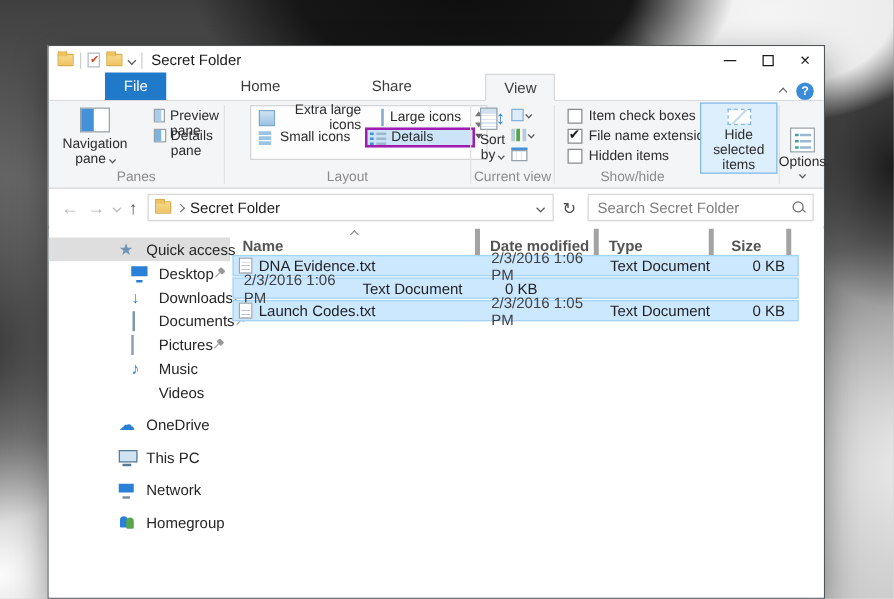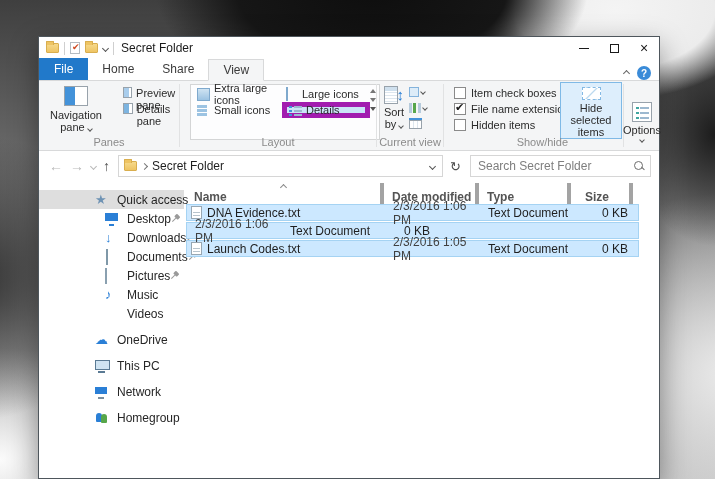--- a/index.html
+++ b/index.html
@@ -30,44 +30,44 @@
   .prop-ic::after { content:"✔"; position:absolute; left:1px; top:-1px; font-size:9px; color:#cf4a22; }
   .caret-dn { width:5px; height:5px; border-right:1px solid #555; border-bottom:1px solid #555; transform:rotate(45deg); display:inline-block; }
   .title-text { margin-left:7px; color:#1a1a1a; }
   .wctl { margin-left:auto; display:flex; height:22px; }
   .wbtn { width:30px; height:22px; display:flex; align-items:center; justify-content:center; color:#1a1a1a; }
   .min-glyph { width:10px; height:1px; background:#1a1a1a; }
   .max-glyph { width:9px; height:9px; border:1px solid #1a1a1a; }
   .close-glyph { font-size:14px; line-height:1; }
   
   .tabrow { position:relative; height:22px; display:flex; align-items:flex-end; background:#fff; border-bottom:1px solid #d8d9da; }
-  .tab { height:22px; padding:0 14px; display:flex; align-items:center; color:#3b3b3b; }
+  .tab { height:22px; padding:0 14px; display:flex; align-items:center; color:#3b3b3b;margin-left:45px; }
   .tab.file { background:#2179ca; color:#fff; padding:0 15px; }
   .tab.active { background:#f4f5f6; border:1px solid #d8d9da; border-bottom:1px solid #f4f5f6; margin-bottom:-1px; z-index:2; }
   .tab-right { margin-left:auto; display:flex; align-items:center; gap:8px; padding-right:8px; }
   .chv { display:inline-block; width:5px; height:5px; border-right:1px solid #666; border-bottom:1px solid #666; }
   .chv.up { transform:rotate(-135deg); }
   .chv.down { transform:rotate(45deg); }
   .chv.right { transform:rotate(-45deg); }
   .help-circ { width:14px; height:14px; border-radius:50%; background:#3a8bd8; color:#fff; font-size:10px; font-weight:bold; display:flex; align-items:center; justify-content:center; }
   
   .ribbon { position:relative; height:70px; background:#f4f5f6; border-bottom:1px solid #d8d9da; font-size:11px; color:#2b2b2b; }
   .rsep { position:absolute; top:3px; bottom:3px; width:1px; background:#e1e2e3; }
   .rlabel { position:absolute; bottom:2px; width:100%; text-align:center; color:#8b8b8b; font-size:11px; }
   .rgroup { position:absolute; top:0; height:100%; }
   .bigbtn { display:flex; flex-direction:column; align-items:center; padding-top:5px; line-height:12px; text-align:center; }
   .navpane-ic { width:24px; height:20px; background:#fff; border:1px solid #98a2ab; margin-bottom:3px; position:relative; }
   .navpane-ic::before { content:""; position:absolute; left:0; top:0; bottom:0; width:10px; background:#4392d9; }
   .smallrow { display:flex; align-items:flex-start; gap:4px; height:16px; }
   .pane-sm { width:13px; height:11px; background:#fff; border:1px solid #98a2ab; position:relative; }
   .pane-sm::before { content:""; position:absolute; left:0; top:0; bottom:0; width:5px; background:#a9cdec; }
   .pane-sm.det::before { background:#7db4e0; }
-  .layout-box { position:absolute; left:10px; top:3px; width:190px; height:56px; background:#fdfdfe; border:1px solid #d4d5d6; display:grid; grid-template-columns:88px 88px; grid-auto-rows:16px; padding:1px 0 0 3px; }
+  .layout-box { position:absolute; left:20px; top:3px; width:190px; height:44px; background:#fdfdfe; border:1px solid #d4d5d6; display:grid; grid-template-columns:88px 88px; grid-auto-rows:16px; padding:1px 0 0 3px;text-align:right; }
   .lay-item { display:flex; align-items:center; gap:4px; padding:0 2px; border:1px solid transparent; }
-  .lay-item.sel { background:#cbe4f7; border:5px solid #a21caf; }
+  .lay-item.sel { background:#cbe4f7; border:2px solid #a21caf; }
   .lay-spin { position:absolute; right:1px; top:4px; width:10px; display:flex; flex-direction:column; gap:5px; align-items:center; }
   .tri { width:0; height:0; border-left:3px solid transparent; border-right:3px solid transparent; }
   .tri.up { border-bottom:4px solid #777; }
   .tri.dn { border-top:4px solid #777; }
   .li-ic { width:13px; height:13px; position:relative; flex:none; }
   .ic-xl { background:linear-gradient(#cfe3f2,#9cc3e2); border:1px solid #7fa9cd; }
   .ic-lg { background:linear-gradient(#cfe3f2,#9cc3e2); border:1px solid #7fa9cd; width:11px; height:11px; margin:1px; }
   .ic-md { background:
       linear-gradient(#9cc3e2,#9cc3e2) 0 0/5px 5px no-repeat,
       linear-gradient(#9cc3e2,#9cc3e2) 7px 0/5px 5px no-repeat,
@@ -312,21 +312,21 @@
         <div class="cb-row">
           <span class="cbx"></span>
           <span>Hidden items</span>
         </div>
       </div>
       <div class="hide-btn" style="left:116px;top:1px;width:62px;height:57px;">
         <span class="hide-ic"></span>
         <span>Hide selected</span>
         <span>items</span>
       </div>
-      <div class="rlabel" style="width:124px;text-align:right;">Show/hide</div>
+      <div class="rlabel" style="width:124px;">Show/hide</div>
     </div>
     <div class="rsep" style="left:584px;"></div>
 
     <div class="rgroup" style="left:585px;width:36px;">
       <div class="bigbtn" style="position:absolute;left:0;top:16px;width:36px;">
         <span class="opt-ic"></span>
         <span>Options</span>
         <span class="caret-dn" style="width:4px;height:4px;margin-top:2px;"></span>
       </div>
     </div>

